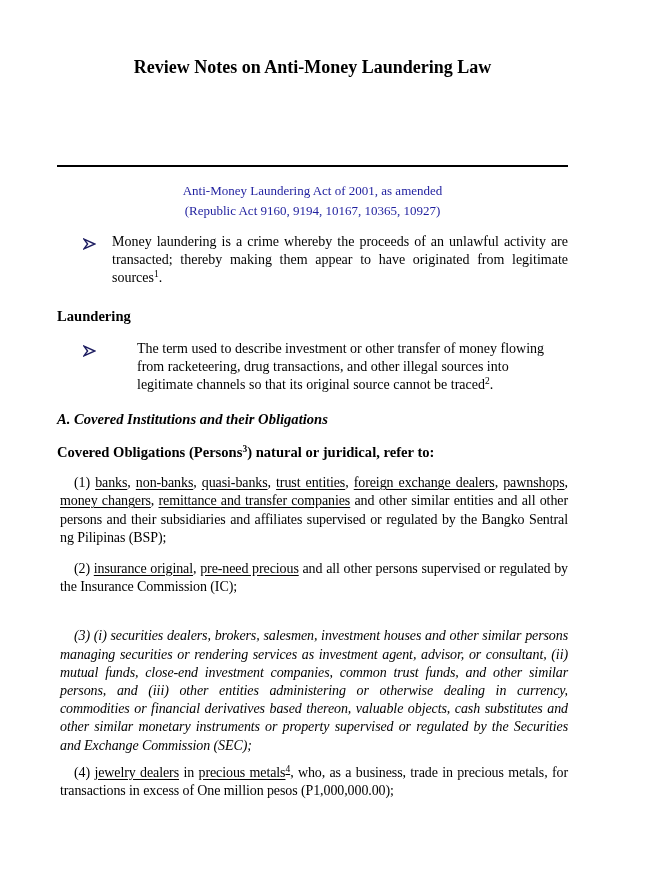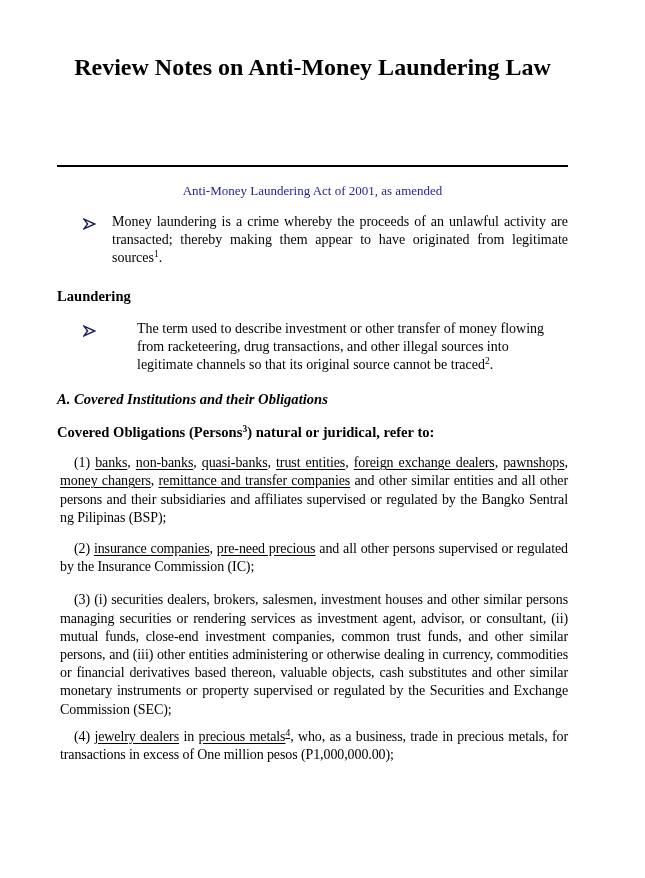--- a/index.html
+++ b/index.html
@@ -11,21 +11,21 @@
     color:#000000;
     font-family:"Liberation Serif","DejaVu Serif",serif;
     overflow:hidden;
   }
   .content { padding-left:57px; padding-right:77px; }
 
   .doc-title {
     padding-top:52px;
     text-align:center;
     font-weight:bold;
-    font-size:24px;
+    font-size:18px;
     line-height:30px;
   }
   .rule {
     margin-top:83px;
     height:0;
     border-top:2px solid #000000;
   }
   .subtitle {
     margin-top:14px;
     text-align:center;
@@ -64,21 +64,21 @@
 
   .item {
     margin-top:13px;
     margin-left:3px;
     text-indent:14px;
     font-size:14px;
     line-height:18.2px;
     text-align:justify;
     letter-spacing:-0.1px;
   }
-  .item.i3 { margin-top:15px; }
+  .item.i3 { margin-top:31px;font-style:italic; }
   .item.i4 { margin-top:9px; }
 
   sup {
     font-size:9.5px;
     line-height:0;
     vertical-align:baseline;
     position:relative;
     top:-5px;
   }
   .u { text-decoration:underline; text-underline-offset:2px; }
@@ -88,20 +88,21 @@
 
 <div class="page">
   <div class="content">
 
     <div class="doc-title">Review Notes on Anti-Money Laundering Law</div>
 
     <div class="rule"></div>
 
     <div class="subtitle" style="color: rgb(30, 30, 158);">
       <div>Anti-Money Laundering Act of 2001, as amended</div>
+      <div>(Republic Act 9160, 9194, 10167, 10365, 10927)</div>
     </div>
 
 
     <div class="bullet-item b1">
       <span class="bullet-glyph">
         <svg width="13" height="12" viewBox="0 0 13 12" aria-hidden="true">
           <path d="M1 1.2 L11.8 6 L1 10.8 L4.6 6 Z" fill="#ffffff" stroke="#1c1c60" stroke-width="1.4" stroke-linejoin="miter"></path>
         </svg>
       </span>
       <span class="bullet-text"><span>Money laundering is a crime whereby the proceeds of an unlawful activity are transacted; thereby making them appear to have originated from legitimate sources</span><sup>1</sup><span>.</span></span>
@@ -116,18 +117,18 @@
         </svg>
       </span>
       <span class="bullet-text left-align"><span>The term used to describe investment or other transfer of money flowing from racketeering, drug transactions, and other illegal sources into legitimate channels so that its original source cannot be traced</span><sup>2</sup><span>.</span></span>
     </div>
 
     <div class="heading h-a">A. Covered Institutions and their Obligations</div>
 
     <div class="heading h-ci"><span>Covered Obligations (Persons</span><sup>3</sup><span>) natural or juridical, refer to:</span></div>
 
     <div class="item i1"><span>(1) </span><span class="u">banks</span><span>, </span><span class="u">non-banks</span><span>, </span><span class="u">quasi-banks</span><span>, </span><span class="u">trust entities</span><span>, </span><span class="u">foreign exchange dealers</span><span>, </span><span class="u">pawnshops</span><span>, </span><span class="u">money changers</span><span>, </span><span class="u">remittance and transfer companies</span><span> and other similar entities and all other persons and their subsidiaries and affiliates supervised or regulated by the Bangko Sentral ng Pilipinas (BSP);</span></div>
-    <div class="item i2"><span>(2) </span><span class="u">insurance companies</span><span>, </span><span class="u">pre-need precious</span><span> and all other persons supervised or regulated by the Insurance Commission (IC);</span></div>
+    <div class="item i2"><span>(2) </span><span class="u">insurance original</span><span>, </span><span class="u">pre-need precious</span><span> and all other persons supervised or regulated by the Insurance Commission (IC);</span></div>
     <div class="item i3"><span>(3) (i) securities dealers, brokers, salesmen, investment houses and other similar persons managing securities or rendering services as investment agent, advisor, or consultant, (ii) mutual funds, close-end investment companies, common trust funds, and other similar persons, and (iii) other entities administering or otherwise dealing in currency, commodities or financial derivatives based thereon, valuable objects, cash substitutes and other similar monetary instruments or property supervised or regulated by the Securities and Exchange Commission (SEC);</span></div>
     <div class="item i4"><span>(4) </span><span class="u">jewelry dealers</span><span> in </span><span class="u">precious metals</span><sup class="u">4</sup><span>, who, as a business, trade in precious metals, for transactions in excess of One million pesos (P1,000,000.00);</span></div>
 
   </div>
 </div>
 
 </body></html>

